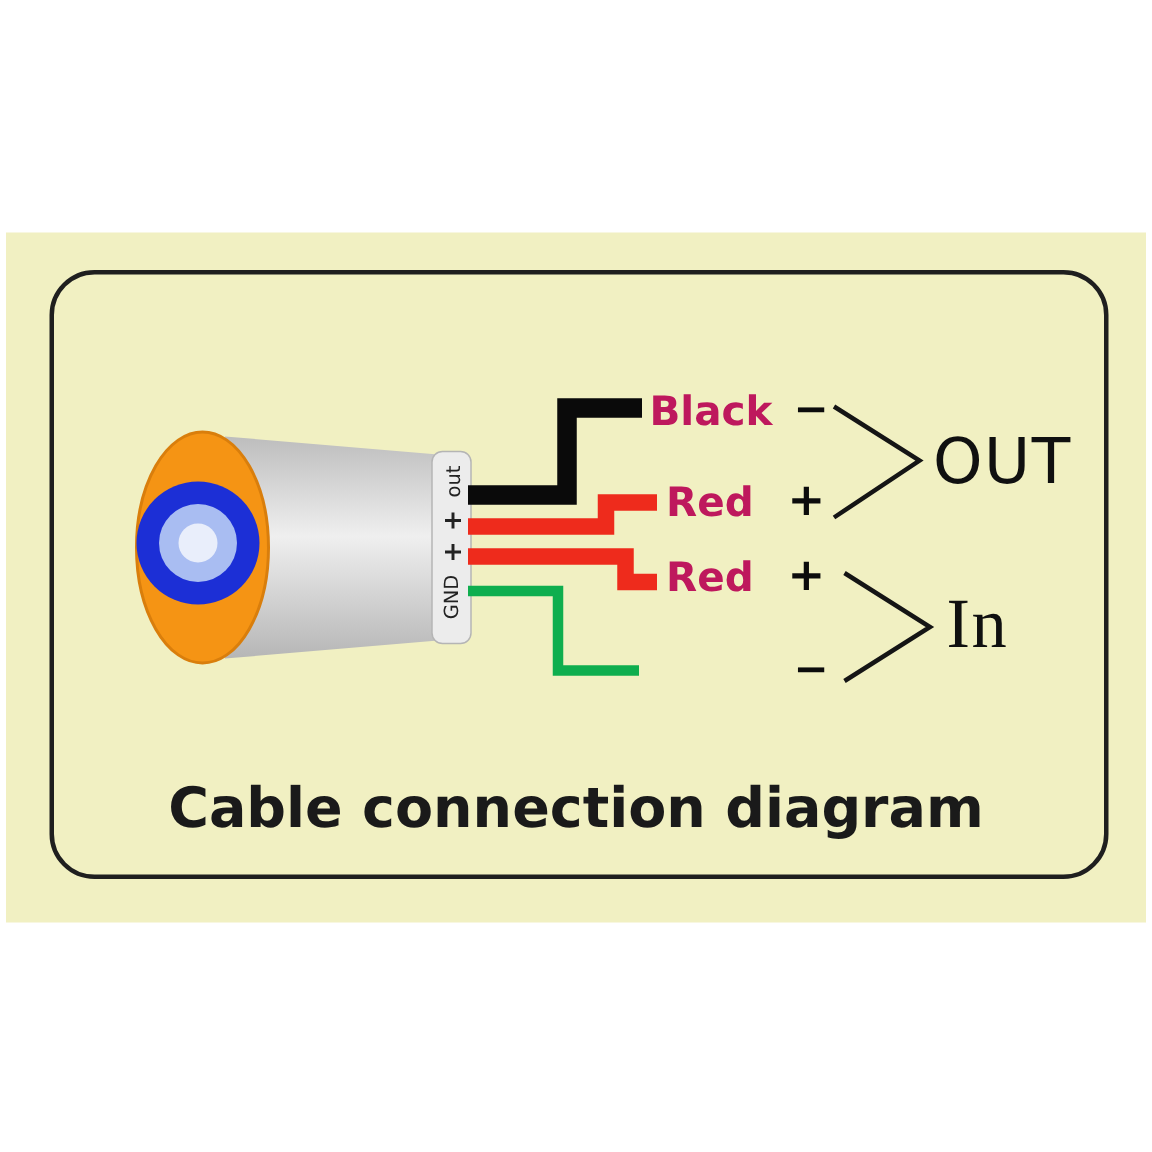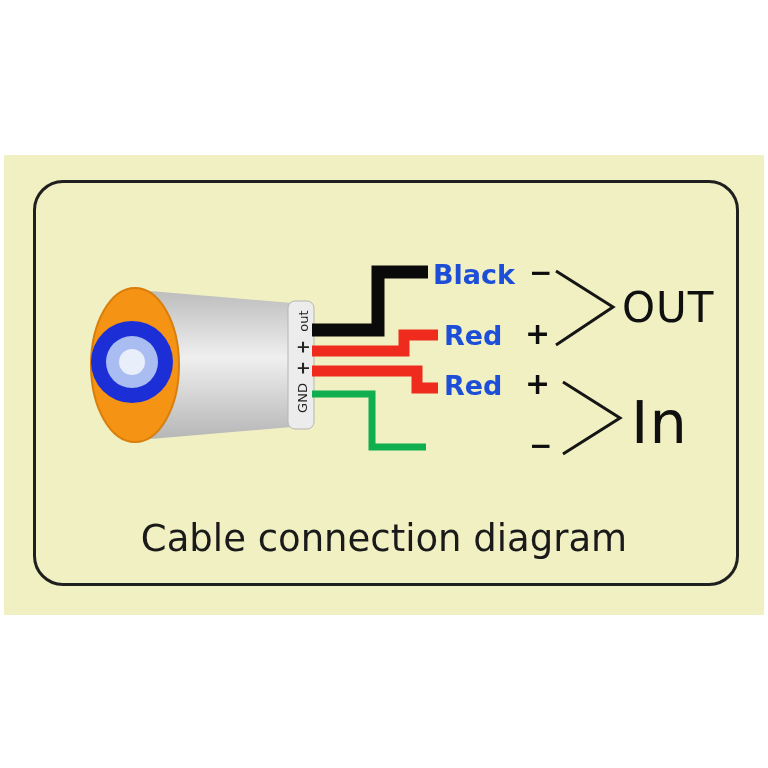--- a/index.html
+++ b/index.html
@@ -26,61 +26,61 @@
     border: 3px solid #1f1f1f;
     border-radius: 30px;
   }
 
   .diagram-svg { position: absolute; left: 0; top: 0; }
 
   .wire-label {
     position: absolute;
     font-size: 27px;
     font-weight: 700;
-    color: #1d4ed8;
+    color: #be185d;
     line-height: 1;
     white-space: nowrap;
   }
   .polarity {
     position: absolute;
     font-size: 28px;
     font-weight: 700;
     color: #0c0c0c;
     line-height: 1;
   }
   .polarity.plus { font-size: 30px; }
 
   .group-label {
     position: absolute;
     font-size: 42px;
     font-weight: 400;
     color: #101010;
     line-height: 1;
     letter-spacing: 1px;
   }
-  .group-label.in { font-size: 59px; }
+  .group-label.in { font-size: 47px; font-family: Liberation Serif, serif; }
 
   .pin-label {
     position: absolute;
     transform: translate(-50%, -50%) rotate(-90deg);
     font-size: 13px;
     font-weight: 400;
     color: #222;
     line-height: 1;
     white-space: nowrap;
   }
   .pin-label.pin-plus { font-size: 17px; font-weight: 700; }
 
   .caption {
     position: absolute;
     left: 0; right: 0;
     top: 520px;
     text-align: center;
     font-size: 37px;
-    font-weight: 400;
+    font-weight: 700;
     color: #1a1a1a;
     line-height: 1;
   }
 </style>
 </head>
 <body>
 
 <div class="stage">
 
   <div class="panel"></div>

